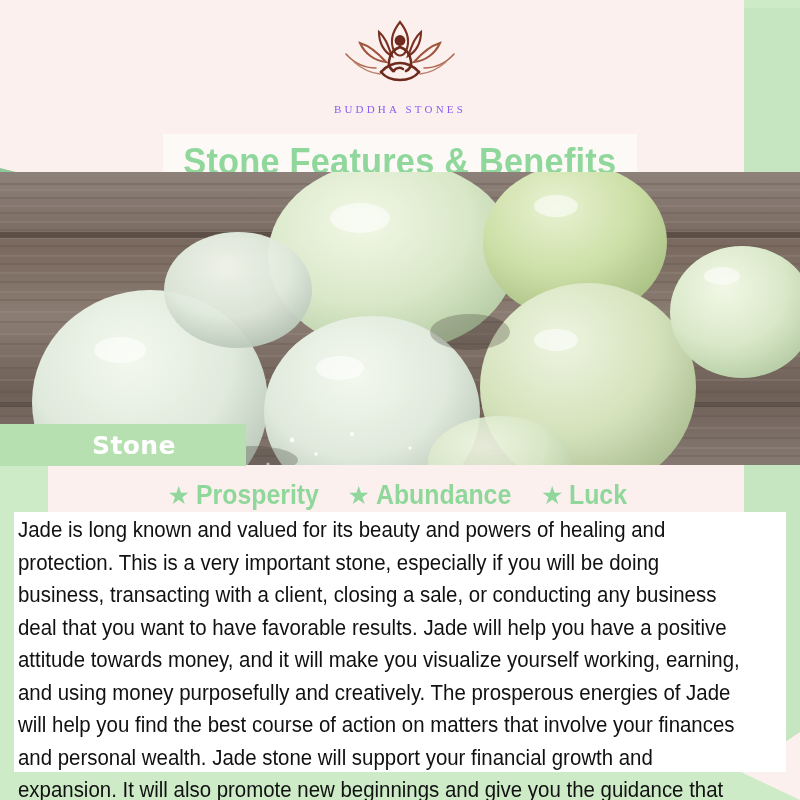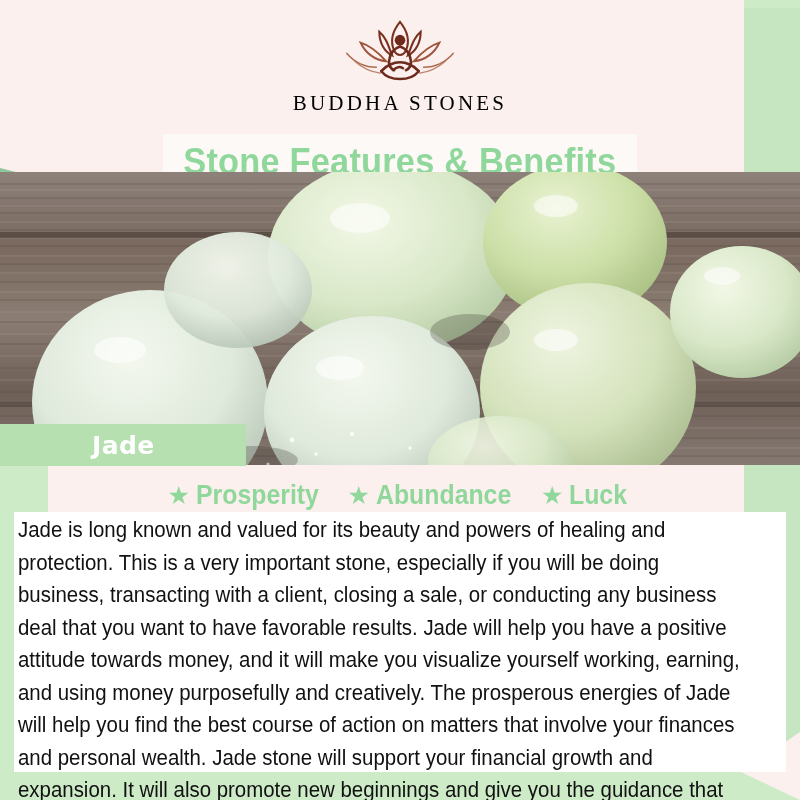--- a/index.html
+++ b/index.html
@@ -50,23 +50,23 @@
     background:#cdebc7;
   }
 
   
   .logo-wrap{
     position:absolute;left:0;top:18px;width:800px;height:98px;
     display:flex;flex-direction:column;align-items:center;justify-content:flex-start;
   }
   .logo-mark{width:132px;height:66px;display:block;}
   .logo-text{
-    margin-top:8px;
+    margin-top:19px;
     font-family:"Liberation Serif",serif;
-    font-size:21px;letter-spacing:3.2px;color:#000000;
+    font-size:11px;letter-spacing:3.2px;color:#8b5cf6;
     font-weight:400;
   }
 
   
   .title-band{
     position:absolute;left:163px;top:134px;width:474px;height:54px;
     background:#fdf9f7;
     display:flex;align-items:center;justify-content:center;
   }
   .title-text{
@@ -269,21 +269,21 @@
         <circle cx="410" cy="276" r="1.7"></circle>
       </g>
       <g fill="#2f2822" opacity="0.25">
         <ellipse cx="470" cy="160" rx="40" ry="18"></ellipse>
         <ellipse cx="250" cy="288" rx="48" ry="14"></ellipse>
       </g>
     </svg>
   </div>
 
   <div class="jade-band">
-    <div class="jade-text">Jade</div>
+    <div class="jade-text">Stone</div>
   </div>
 
   <div class="benefits">
     <div class="benefit">
       <span class="star">★</span>
       <span class="blabel">Prosperity</span>
     </div>
     <div class="benefit">
       <span class="star">★</span>
       <span class="blabel">Abundance</span>

